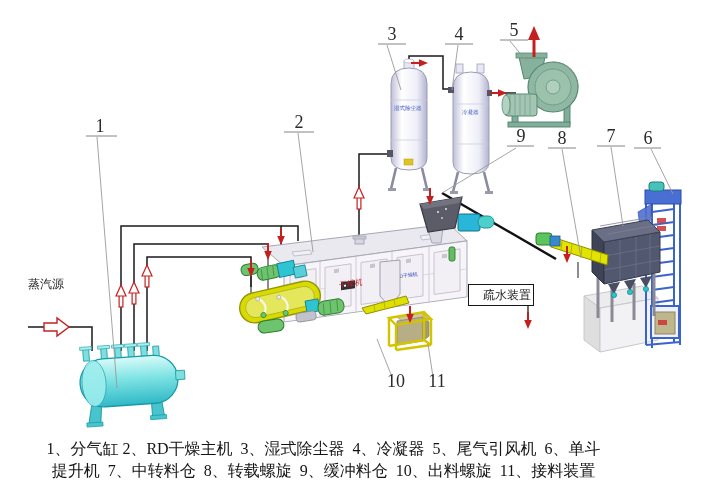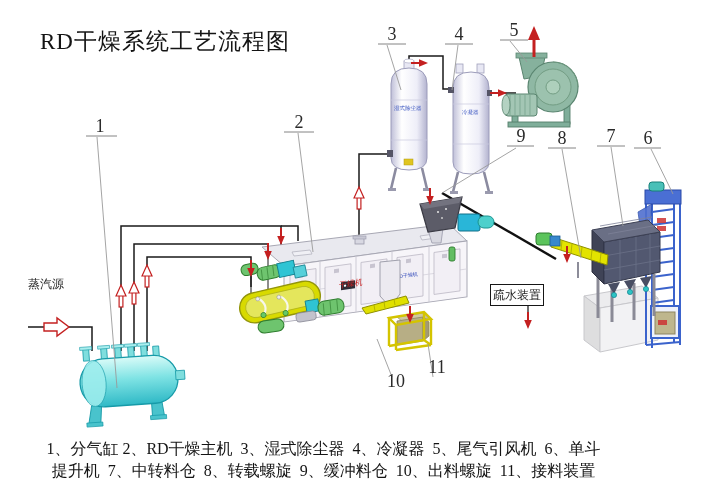--- a/index.html
+++ b/index.html
@@ -1,23 +1,23 @@
 <!DOCTYPE html>
 <html><head>
 <meta charset="utf-8">
 <style>
   html,body{margin:0;padding:0;background:#fff;}
   .stage{position:relative;width:703px;height:489px;background:#ffffff;overflow:hidden;
          font-family:"Liberation Serif","DejaVu Serif",serif;}
   .stage svg{position:absolute;left:0;top:0;}
   .title{position:absolute;left:40px;top:26px;font-size:23px;letter-spacing:1px;color:#141414;}
   .steamlab{position:absolute;left:28px;top:276px;font-size:12px;color:#222;}
-  .drainbox{position:absolute;left:490px;top:284px;width:52px;height:20px;border:1.6px solid #161616;
+  .drainbox{position:absolute;left:468px;top:284px;width:52px;height:20px;border:1.6px solid #161616;
             background:#fff;display:flex;align-items:center;justify-content:center;
-            font-size:12px;color:#222;}
+            font-size:12px;color:#222;padding-left:12px;}
   .num{position:absolute;transform:translateX(-50%);font-size:18px;color:#2a2a2a;line-height:1;}
   .legend{position:absolute;left:0;width:647px;text-align:center;font-size:16px;color:#141414;
           white-space:pre;line-height:22px;}
   .lg1{top:438px;} .lg2{top:460px;text-align:center;}
 </style>
 </head>
 <body>
 
 <div class="stage">
 
@@ -311,32 +311,31 @@
         <path d="M378,44 H406"></path>
     <path d="M445,44 H473"></path>
         <path d="M500,40 H528"></path>
         <path d="M634,148 H661"></path>
     <path d="M597,146 H625"></path>
         <path d="M548,148 H576"></path>
         <path d="M507,146 H534"></path>
   </g>
 </svg>
 
-<div class="title">RD干燥系统工艺流程图</div>
 <div class="steamlab">蒸汽源</div>
 <div class="drainbox">疏水装置</div>
 
 <span class="num" style="left:100px;top:117px">1</span>
 <span class="num" style="left:299px;top:113px">2</span>
 <span class="num" style="left:392px;top:25px">3</span>
 <span class="num" style="left:459px;top:25px">4</span>
 <span class="num" style="left:514px;top:21px">5</span>
 <span class="num" style="left:648px;top:129px">6</span>
 <span class="num" style="left:611px;top:127px">7</span>
 <span class="num" style="left:562px;top:129px">8</span>
 <span class="num" style="left:521px;top:127px">9</span>
 <span class="num" style="left:396px;top:372px">10</span>
-<span class="num" style="left:437px;top:358px">11</span>
+<span class="num" style="left:437px;top:372px">11</span>
 
 <div class="legend lg1">1、分气缸 2、RD干燥主机  3、湿式除尘器  4、冷凝器  5、尾气引风机  6、单斗</div>
 <div class="legend lg2">提升机  7、中转料仓  8、转载螺旋  9、缓冲料仓  10、出料螺旋  11、接料装置</div>
 
 </div>
 
 </body></html>

